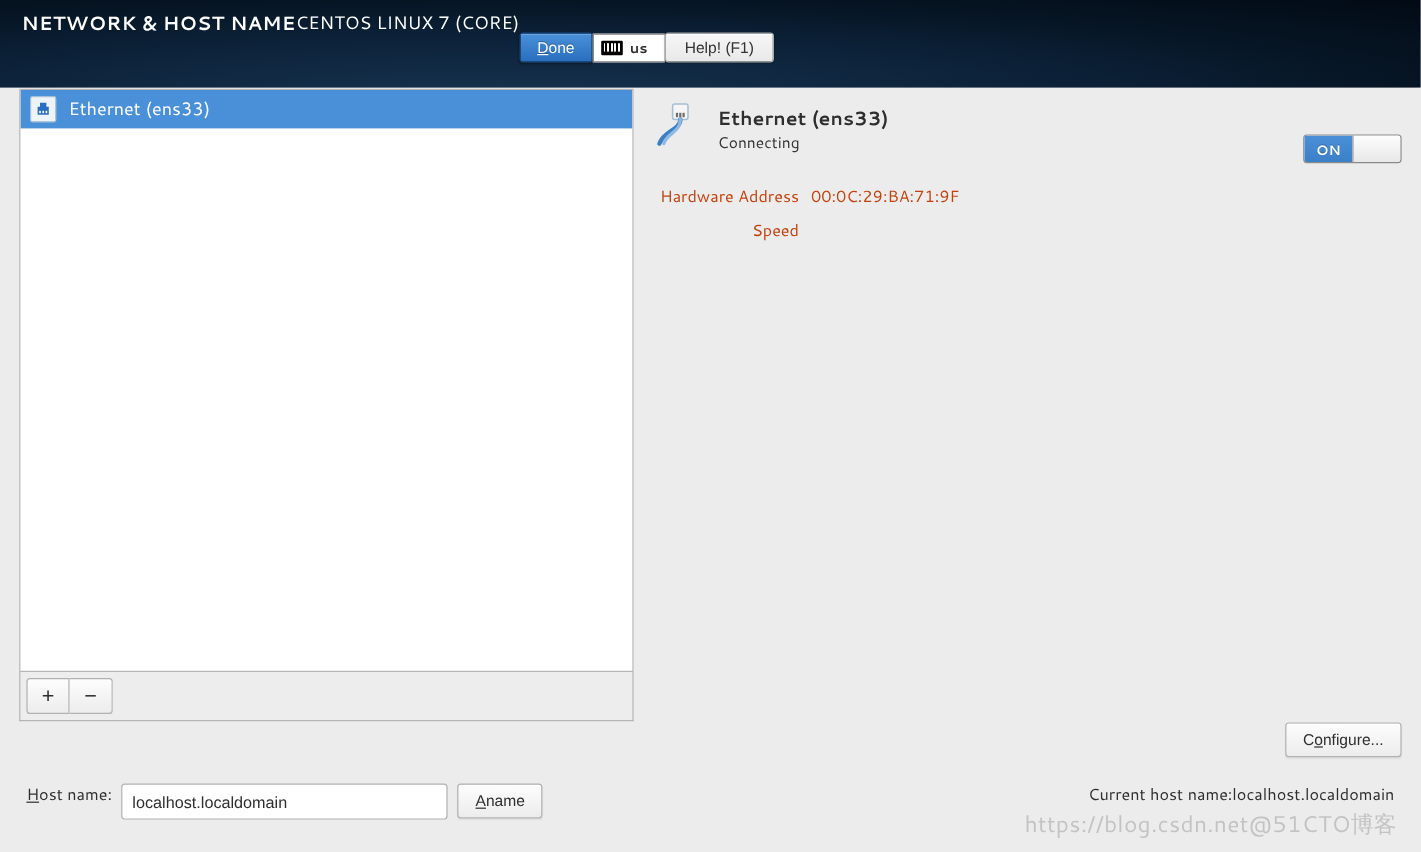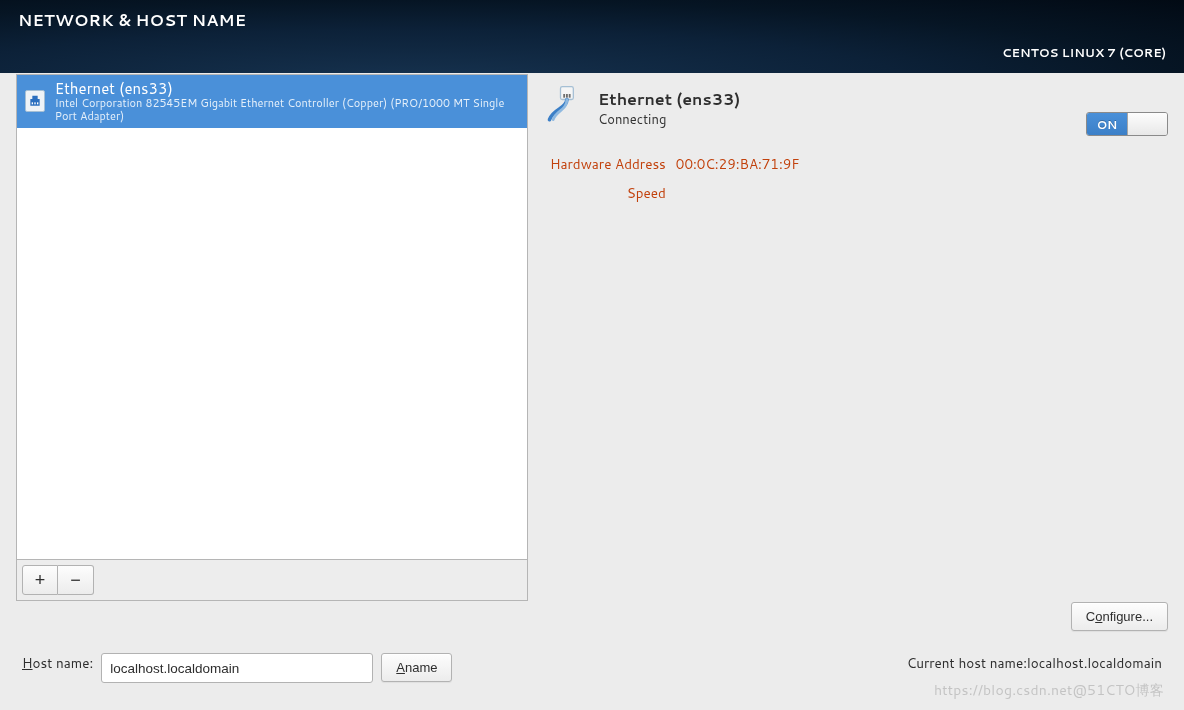--- a/index.html
+++ b/index.html
@@ -11,39 +11,38 @@
       width: 1184px;
       height: 710px;
       overflow: hidden;
     }
     
     .anaconda-header {
       height: 73px;
       background: radial-gradient(ellipse at 35% 110%, #16324f 0%, #0c2138 45%, #061524 70%, #020a14 100%);
       padding: 8px 18px 6px 18px;
       display: flex;
-      flex-direction: column;
+      flex-direction: row;
       position: relative;
     }
     .header-top {
       display: flex;
       justify-content: space-between;
       align-items: flex-start;
     }
     .page-title {
       color: #fff;
       font-size: 16px;
       font-weight: 600;
       letter-spacing: .2px;
     }
     .distro-label {
       color: #fff;
-      font-size: 12px;
-      font-weight: 700;
-      margin-top: 36px;
+      font-size: 15px;
+      font-weight: 400;
     }
     .header-controls {
       display: flex;
       align-items: center;
       justify-content: space-between;
       margin-top: 4px;
     }
     .done-btn {
       background: linear-gradient(#4a90d9, #2a6fbf);
       border: 1px solid #1b4f88;
@@ -250,52 +249,63 @@
       color: #2e2e2e;
     }
     .cur-host {
       margin-left: auto;
       display: flex;
     }
     .watermark {
       position: absolute;
       right: 20px;
       bottom: 10px;
-      font-size: 14px;
+      font-size: 19px;
       color: rgba(120,120,120,.35);
       letter-spacing: .2px;
       pointer-events: none;
     }
   </style>
 </head>
 <body>
 
 <div class="anaconda-header">
   <div class="header-top">
     <div class="page-title">NETWORK &amp; HOST NAME</div>
     <div class="distro-label">CENTOS LINUX 7 (CORE)</div>
+  </div>
+  <div class="header-controls">
+    <button class="done-btn">
+      <span class="ul">D</span><span>one</span>
+    </button>
+    <div class="right-controls">
+      <div class="kb-indicator">
+        <span class="kb-icon"></span>
+        <span>us</span>
+      </div>
+      <button class="help-btn">Help! (F1)</button>
+    </div>
   </div>
 </div>
 
 <div class="content">
 
   <div class="nic-panel">
     <div class="nic-list">
       <div class="nic-item">
         <div class="nic-small-icon">
           <svg viewBox="0 0 24 24" width="16" height="16">
               <path fill="#2a6fbf" d="M5 9h14v10H5zM8 4h8v5H8z"></path>
               <rect x="7" y="14" width="2" height="3" fill="#fff"></rect>
               <rect x="11" y="14" width="2" height="3" fill="#fff"></rect>
               <rect x="15" y="14" width="2" height="3" fill="#fff"></rect>
             </svg>
         </div>
         <div class="nic-texts">
           <div class="nic-name">Ethernet (ens33)</div>
-          <div class="nic-sub">Intel Corporation 82545EM Gigabit Ethernet Controller (Copper) (PRO/1000 MT Single Port Adapter)</div>
         </div>
       </div>
     </div>
     <div class="nic-buttons">
       <button class="sq-btn">+</button>
       <button class="sq-btn">−</button>
     </div>
   </div>
 
   <div class="detail-panel">

